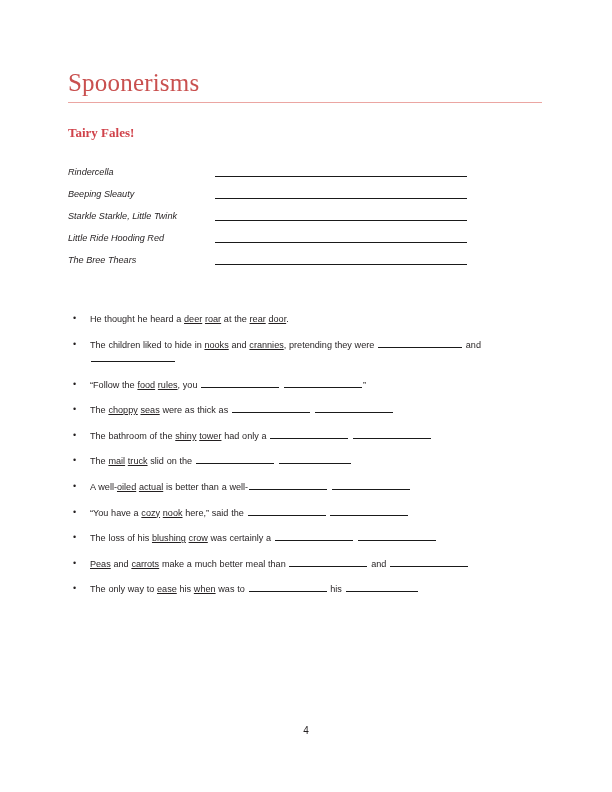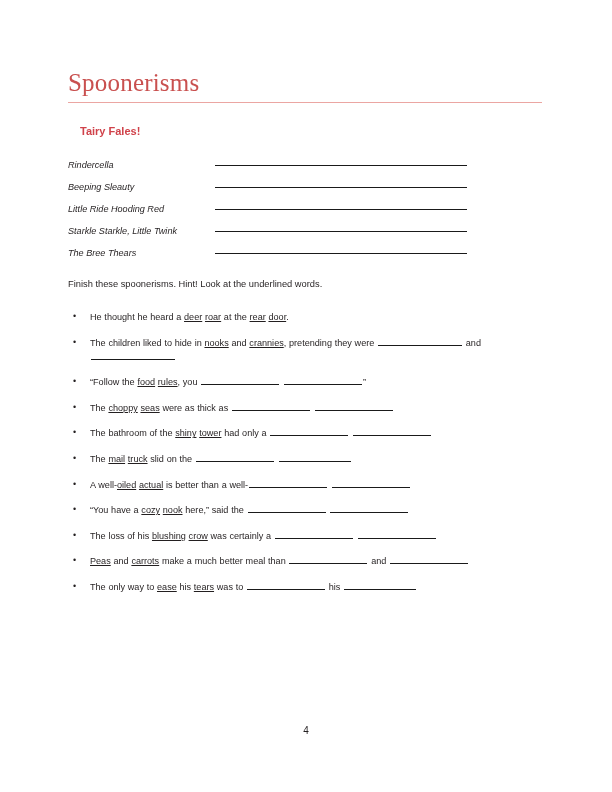--- a/index.html
+++ b/index.html
@@ -50,25 +50,25 @@
     font-size: 9.3px;
     line-height: 1.42;
     margin-top: 17px;
     width: 460px;
     color: #231f20;
   }
   .intro em { font-style: italic; }
 
   
   .section-head {
-    font-family: Liberation Sans, sans-serif;
-    font-size: 11px;
+    font-family: Liberation Serif, serif;
+    font-size: 13px;
     font-weight: bold;
     color: #d0424a;
-    margin: 12px;
+    margin: 0;
     line-height: 1.2;
   }
   .section-head em { font-style: italic; }
   .head-tairy { margin-top: 22px; }
   .head-lazy  { margin-top: 26px; }
 
   .instruction {
     font-size: 9.3px;
     line-height: 1.45;
     margin-top: 14px;
@@ -76,21 +76,21 @@
   }
   .instruction.tight { margin-top: 13px; }
   .instruction.gap   { margin-top: 15px; }
 
   
   .tales {
     margin-top: 17px;
   }
   .tale-row {
     display: flex;
-    align-items: center;
+    align-items: flex-end;
     height: 22px;
   }
   .tale-name {
     font-size: 9.1px;
     font-style: italic;
     width: 147px;
     flex: 0 0 147px;
     line-height: 1.3;
     padding-bottom: 1px;
   }
@@ -167,36 +167,36 @@
     <div class="tales">
       <div class="tale-row">
         <div class="tale-name">Rindercella</div>
         <div class="tale-line"></div>
       </div>
       <div class="tale-row">
         <div class="tale-name">Beeping Sleauty</div>
         <div class="tale-line"></div>
       </div>
       <div class="tale-row">
+        <div class="tale-name">Starkle Starkle, Little Twink</div>
+        <div class="tale-line"></div>
+      </div>
+      <div class="tale-row">
         <div class="tale-name">Little Ride Hooding Red</div>
         <div class="tale-line"></div>
       </div>
       <div class="tale-row">
-        <div class="tale-name">Starkle Starkle, Little Twink</div>
-        <div class="tale-line"></div>
-      </div>
-      <div class="tale-row">
         <div class="tale-name">The Bree Thears</div>
         <div class="tale-line"></div>
       </div>
     </div>
 
 
     <p class="instruction tight">
-      <span>Finish these spoonerisms. Hint! Look at the underlined words.</span><br>
+      <br>
     </p>
 
 
     <div class="bullets" id="bullet-list">
         <div class="bullet-item">
           <div class="bullet-dot">•</div>
           <div class="bullet-text"><span>He thought he heard a </span><u>deer</u><span> </span><u>roar</u><span> at the </span><u>rear</u><span> </span><u>door</u><span>.</span></div>
         </div>
         <div class="bullet-item">
           <div class="bullet-dot">•</div>
@@ -229,20 +229,20 @@
         <div class="bullet-item">
           <div class="bullet-dot">•</div>
           <div class="bullet-text"><span>The loss of his </span><u>blushing</u><span> </span><u>crow</u><span> was certainly a </span><span class="blank w-med"></span><span> </span><span class="blank w-med"></span></div>
         </div>
         <div class="bullet-item">
           <div class="bullet-dot">•</div>
           <div class="bullet-text"><span></span><u>Peas</u><span> and </span><u>carrots</u><span> make a much better meal than </span><span class="blank w-med"></span><span> and </span><span class="blank w-med"></span></div>
         </div>
         <div class="bullet-item">
           <div class="bullet-dot">•</div>
-          <div class="bullet-text"><span>The only way to </span><u>ease</u><span> his </span><u>tears</u><span> was to </span><span class="blank w-med"></span><span> his </span><span class="blank w-short"></span></div>
+          <div class="bullet-text"><span>The only way to </span><u>ease</u><span> his </span><u>when</u><span> was to </span><span class="blank w-med"></span><span> his </span><span class="blank w-short"></span></div>
         </div>
       </div>
 
   </div>
 
   <div class="page-number">4</div>
 </div>
 
 </body></html>

